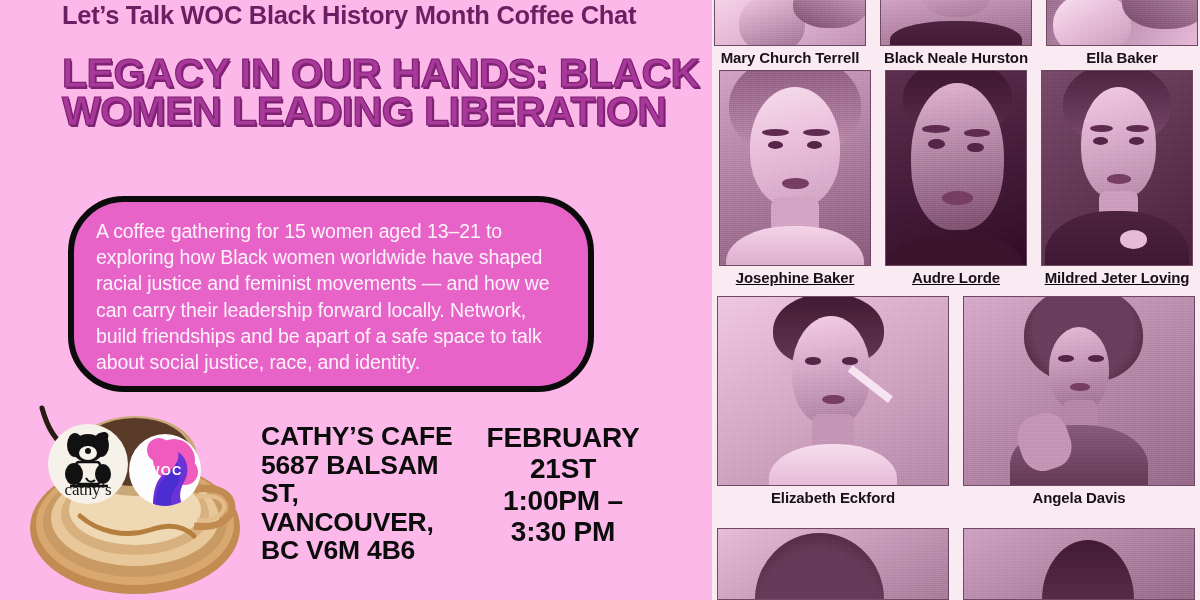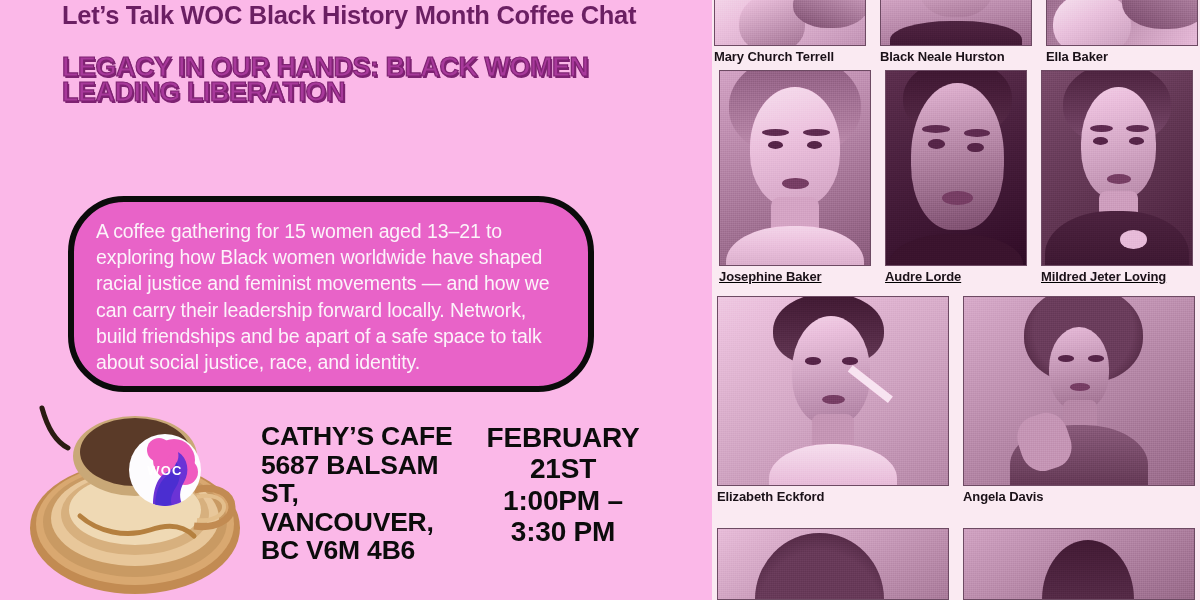--- a/index.html
+++ b/index.html
@@ -41,21 +41,21 @@
     letter-spacing: -0.3px;
   }
 
   .headline {
     position: absolute;
     left: 62px;
     top: 55px;
     width: 650px;
     color: #A8399B;
     font-weight: bold;
-    font-size: 27px;
+    font-size: 41px;
     line-height: 0.92;
     letter-spacing: -0.5px;
     text-transform: uppercase;
     -webkit-text-stroke: 1.2px #7E2272;
     text-shadow: 1.5px 1.5px 0 #7E2272;
   }
 
   
   .callout {
     position: absolute;
@@ -179,21 +179,22 @@
   }
   .photo {
     position: relative;
     border: 1px solid #6d4a63;
     box-sizing: border-box;
     overflow: hidden;
     background: #C9AFC2;
   }
   .caption {
     margin-top: 3px;
-    font-size: 13px;
+    text-align: center;
+    font-size: 15px;
     font-weight: bold;
     color: #1a1118;
     letter-spacing: -0.1px;
     white-space: nowrap;
   }
 
   
   .face {
     position: absolute;
     inset: 0;
@@ -272,20 +273,36 @@
       <ellipse cx="113" cy="116" rx="74" ry="41" fill="#D7B07E"></ellipse>
       <ellipse cx="113" cy="112" rx="66" ry="35" fill="#EFD9B4"></ellipse>
       <path d="M172 92c22-6 38 4 38 17s-17 22-38 19" fill="none" stroke="#C28B52" stroke-width="7"></path>
       <path d="M175 99c16-4 27 2 27 10s-12 15-27 13" fill="none" stroke="#E3BE8B" stroke-width="4"></path>
       <ellipse cx="113" cy="58" rx="62" ry="40" fill="#C9A877"></ellipse>
       <ellipse cx="113" cy="54" rx="55" ry="34" fill="#5A3A28"></ellipse>
       <path d="M58 118c18 16 46 22 70 14 20-7 34-4 44 6" fill="none" stroke="#B5803F" stroke-width="5" stroke-linecap="round"></path>
       <path d="M20 10c6 22 14 34 26 40" fill="none" stroke="#2a1b12" stroke-width="5" stroke-linecap="round"></path>
     </svg>
 
+    <div class="badge badge-cathys">
+      <svg viewBox="0 0 80 80" width="80" height="80">
+        <ellipse cx="40" cy="24" rx="16" ry="14" fill="#111"></ellipse>
+        <ellipse cx="27" cy="21" rx="8" ry="12" fill="#111"></ellipse>
+        <ellipse cx="53" cy="21" rx="8" ry="12" fill="#111"></ellipse>
+        <ellipse cx="40" cy="29" rx="9" ry="7" fill="#F6F2EA"></ellipse>
+        <circle cx="40" cy="27" r="3" fill="#111"></circle>
+        <path d="M50 10c6-4 12-2 10 4-2 5-9 5-12 1z" fill="#111"></path>
+        <rect x="28" y="38" width="24" height="22" rx="3" fill="#F6F2EA" stroke="#111" stroke-width="2.5"></rect>
+        <ellipse cx="26" cy="50" rx="9" ry="11" fill="#111"></ellipse>
+        <ellipse cx="55" cy="50" rx="8" ry="10" fill="#111"></ellipse>
+        <path d="M22 62h38" stroke="#111" stroke-width="2.5"></path>
+        <path d="M38 54c2 4 6 5 9 2" fill="none" stroke="#111" stroke-width="2"></path>
+      </svg>
+      <div class="badge-label-cathys">cathy’s</div>
+    </div>
 
     <div class="badge badge-woc">
       <svg viewBox="0 0 72 72" width="72" height="72">
         <circle cx="45" cy="26" r="21" fill="#F05BC0"></circle>
         <circle cx="30" cy="16" r="12" fill="#F05BC0"></circle>
         <circle cx="56" cy="38" r="13" fill="#F05BC0"></circle>
         <path d="M24 72c0-20 6-30 14-34 8-4 13-12 11-20 10 6 12 20 6 30-5 9-5 16-1 24z" fill="#6B33D6"></path>
         <path d="M26 72c1-18 6-26 13-31 5-3 8-8 8-13 5 7 5 17 0 25-5 8-6 13-4 19z" fill="#4B2ED1"></path>
       </svg>
       <div class="badge-label-woc">WOC</div>

